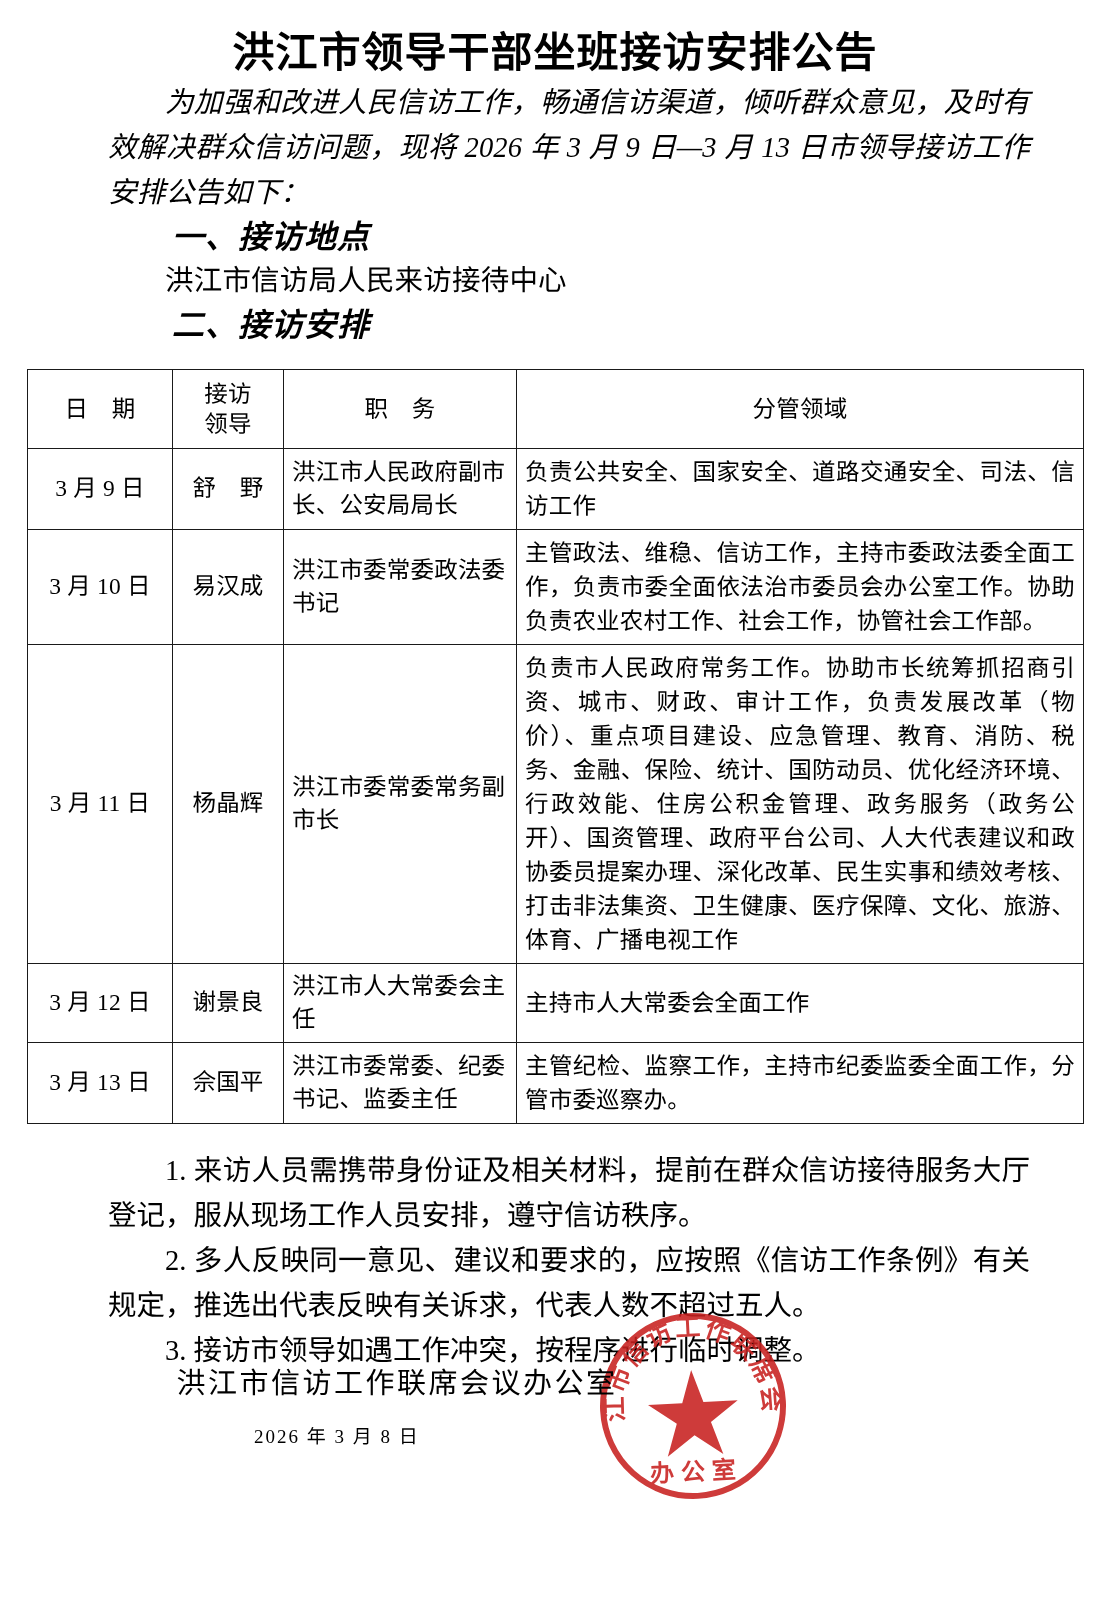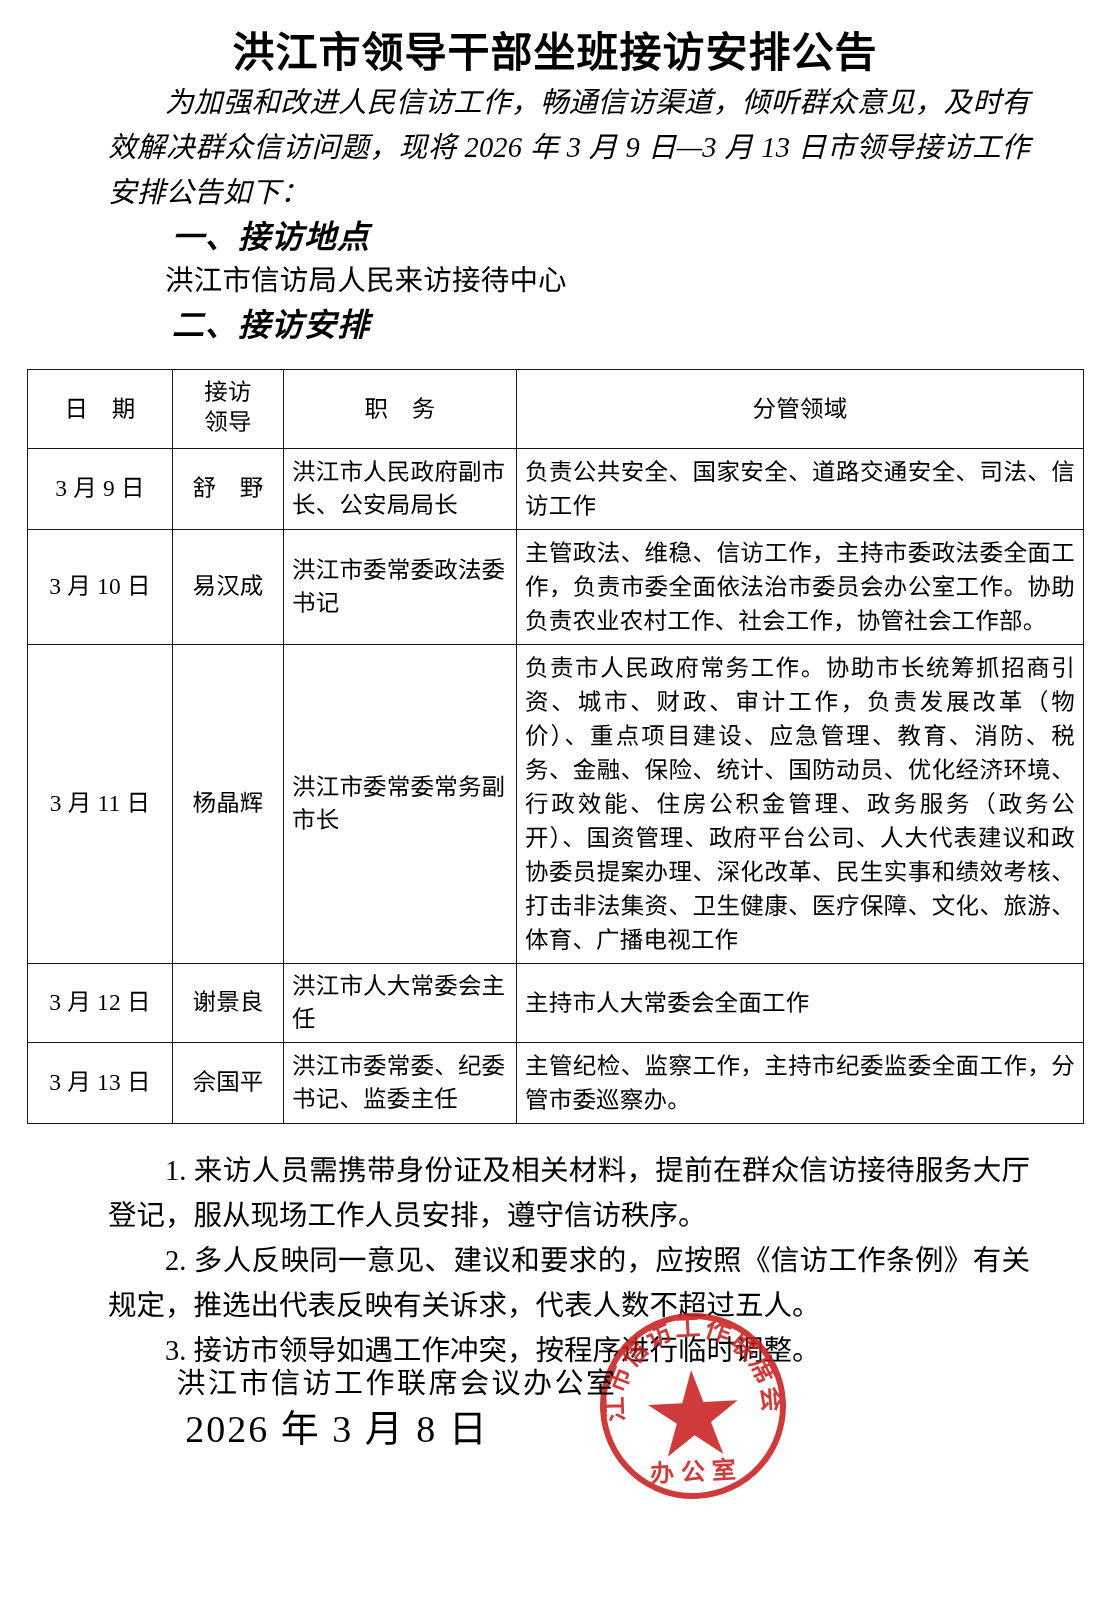--- a/index.html
+++ b/index.html
@@ -113,21 +113,21 @@
   td.c-post   { text-align: left; }
   td.c-scope  {
     text-align: justify;
     text-justify: inter-ideograph;
     vertical-align: top;
     padding-top: 9px;
     line-height: 34px;
   }
   td.c-scope.mid { vertical-align: middle; }
 
-  .hdr-two-line { display: block; line-height: 30px; font-family: Liberation Mono, monospace; }
+  .hdr-two-line { display: block; line-height: 30px; }
 
   
   .notes-zone {
     width: 950px;
     margin: 8px auto 0 auto;
     padding-left: 28px;
     box-sizing: border-box;
   }
   .note-item {
     font-size: 28.5px;
@@ -148,24 +148,24 @@
     z-index: 3;
   }
   .sign-org {
     font-size: 29px;
     letter-spacing: 2.5px;
     line-height: 46px;
     margin: 0;
     padding-right: 110px;
   }
   .sign-date {
-    font-size: 38px;
+    font-size: 19px;
     letter-spacing: 2px;
     line-height: 46px;
-    margin: 0;
+    margin: 8px;
     padding-right: 230px;
   }
 
   
   .seal {
     position: absolute;
     left: 595px;
     top: 1308px;
     width: 196px;
     height: 196px;

